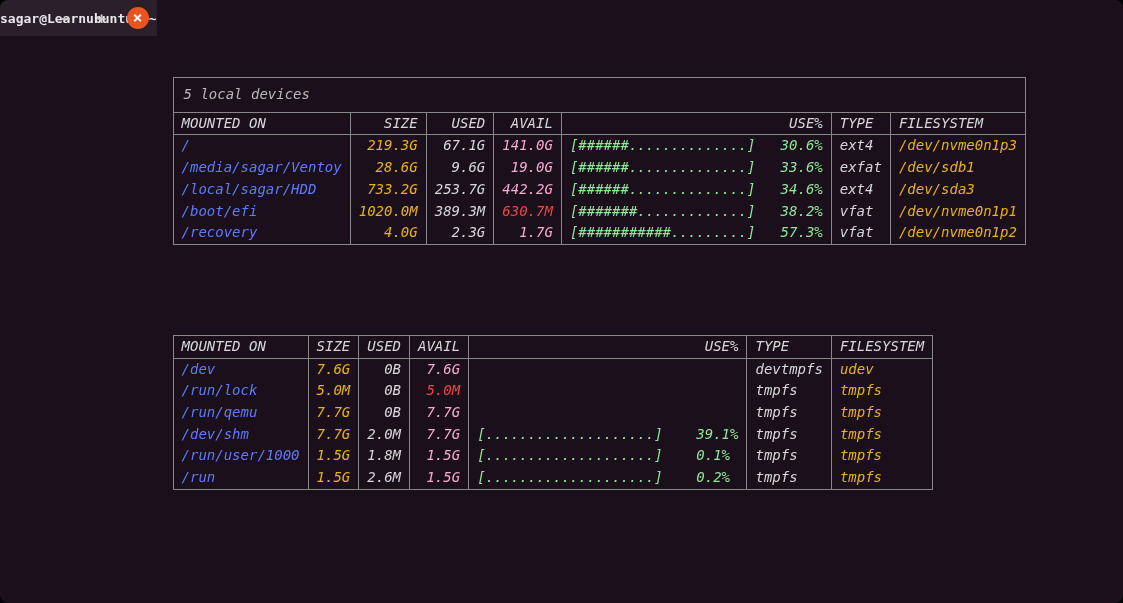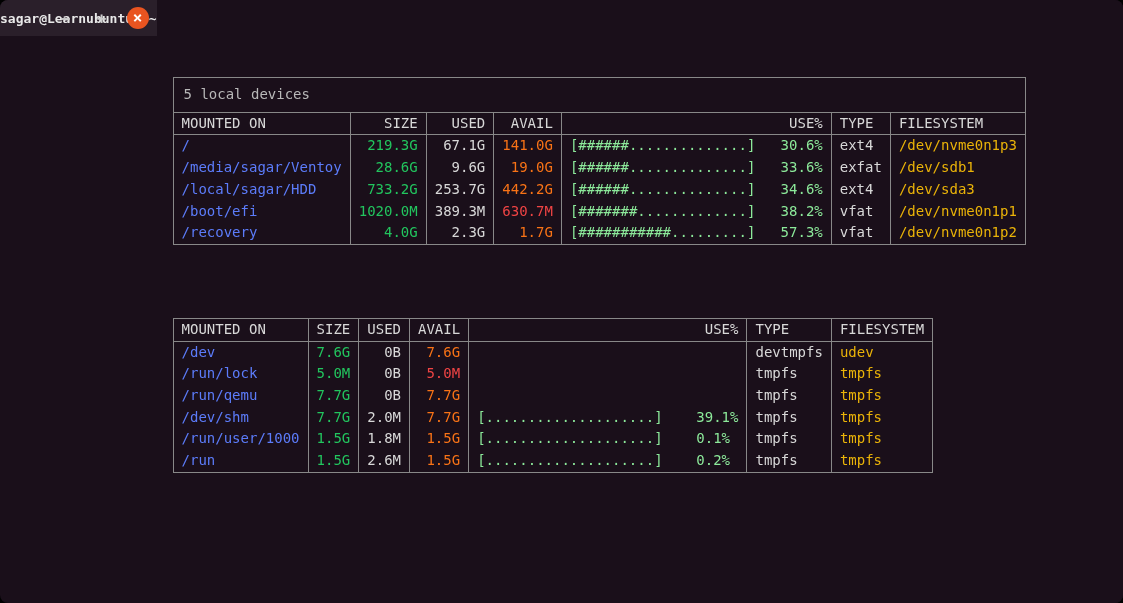--- a/index.html
+++ b/index.html
@@ -59,31 +59,32 @@
   background: #1a0f1a;
   padding: 12px 16px;
   color: #d8d8d8;
   line-height: 1.55;
   white-space: pre;
 }
 .box-title {
   color: #b8b8b8;
 }
 .mount { color: #5c7cfa; }
-.size  { color: #22c55e; }
+.size  { color: #eab308; }
 .used  { color: #d8d8d8; }
-.avail-g { color: #f97316; }
+.avail-g { color: #f9a8d4; }
 .avail-m { color: #ef4444; }
 .usepct { color: #8ce99a; }
 .type  { color: #d8d8d8; text-align: center; }
 .fs    { color: #eab308; }
 .bar-br { color: #8ce99a; }
 table.bt {
   border-collapse: collapse;
-  margin-bottom: 8px;
+  margin-bottom: 25px;
+  font-style: italic;
 }
 table.bt td, table.bt th {
   border: 1px solid #888;
   padding: 0 8px;
   font-weight: normal;
   text-align: left;
   vertical-align: top;
 }
 table.bt th.r, table.bt td.r { text-align: right; }
 table.bt th.c, table.bt td.c { text-align: right; }

